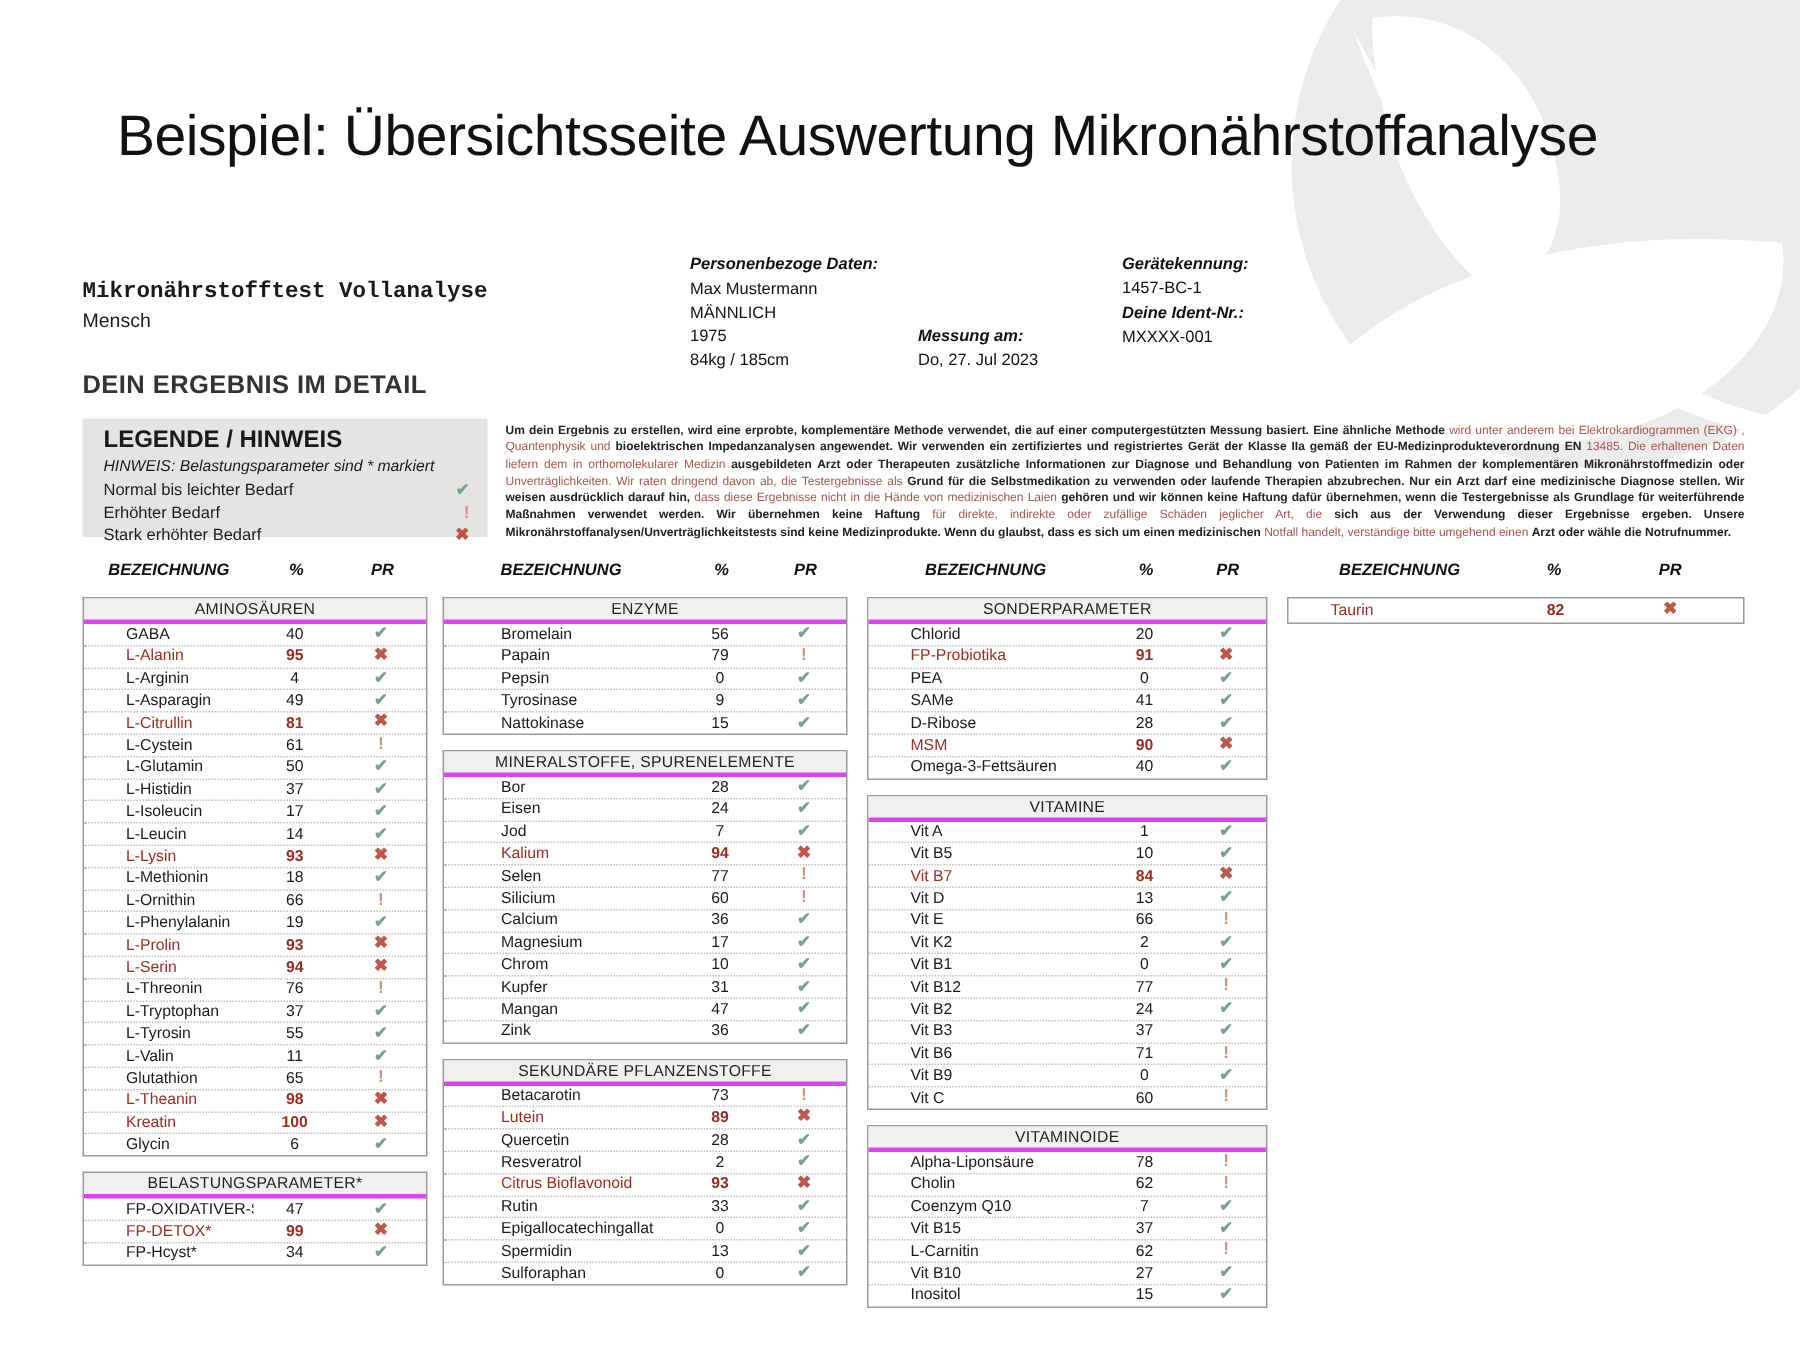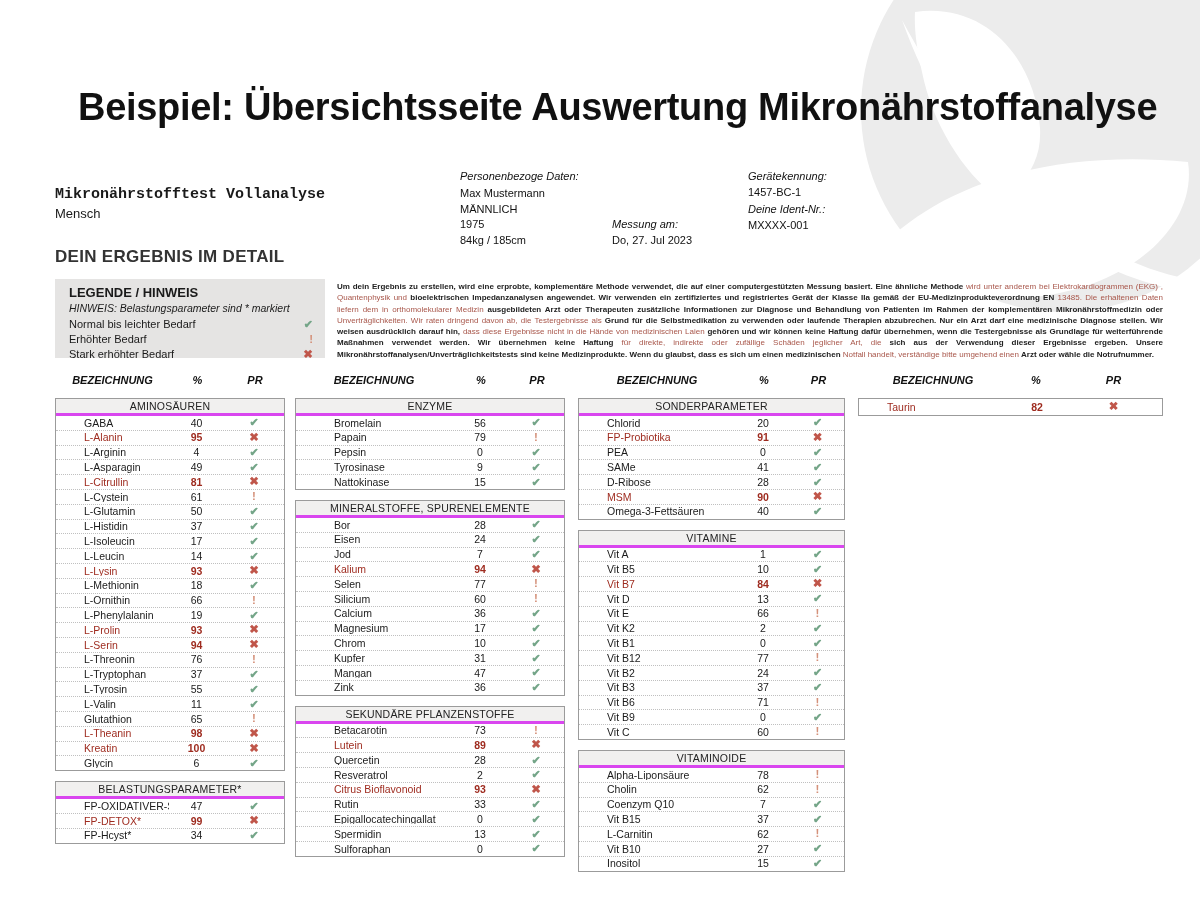--- a/index.html
+++ b/index.html
@@ -4,45 +4,45 @@
 <style>
   html,body{margin:0;padding:0;}
   body{
     width:1200px;height:900px;background:#ffffff;position:relative;overflow:hidden;
     font-family:"Liberation Sans",sans-serif;color:#1a1a1a;
   }
   .watermark{position:absolute;top:0;right:0;z-index:0;}
   .content{position:relative;z-index:1;}
 
   #page-title{
-    position:absolute;left:78px;top:86px;width:1080px;
-    font-size:38px;font-weight:700;letter-spacing:-0.3px;color:#111;white-space:nowrap;
+    position:absolute;left:78px;top:70px;width:1080px;
+    font-size:38px;font-weight:400;letter-spacing:-0.3px;color:#111;white-space:nowrap;
   }
 
   
-  .rh-label{font-size:11px;font-weight:400;font-style:italic;color:#111;}
+  .rh-label{font-size:11px;font-weight:700;font-style:italic;color:#111;}
   .rh-val{font-size:11px;color:#111;line-height:15.5px;}
   #product-block{position:absolute;left:55px;top:186px;}
   #product-title{font-size:15px;font-weight:700;font-family:Liberation Mono, monospace;}
   #product-subject{font-size:13px;margin-top:3px;}
   #personal-block{position:absolute;left:460px;top:170px;}
   #personal-block .rh-label{margin-bottom:4px;}
   #messung-block{position:absolute;left:612px;top:218px;}
   #geraet-block{position:absolute;left:748px;top:170px;}
   #ident-block{position:absolute;left:748px;top:203px;}
   .pair .rh-label{margin-bottom:3px;}
 
   #section-title{position:absolute;left:55px;top:247px;font-size:17px;font-weight:700;color:#333;letter-spacing:0.3px;}
 
   
   #legend{
     position:absolute;left:55px;top:279px;width:270px;height:79px;
     background:#e5e4e3;padding:6px 12px 6px 14px;box-sizing:border-box;
   }
-  #legend .lg-title{font-size:13px;font-weight:700;margin-bottom:2px;}
+  #legend .lg-title{font-size:16px;font-weight:700;margin-bottom:2px;}
   #legend .lg-note{font-size:10.5px;font-style:italic;margin-bottom:3px;}
   .lg-row{display:flex;justify-content:space-between;align-items:center;font-size:11px;line-height:15px;}
 
   
   #disclaimer{
     position:absolute;left:337px;top:281px;width:826px;
     font-size:8px;line-height:11.3px;text-align:justify;
   }
   #disclaimer .c-dark{color:#222;font-weight:700;}
   #disclaimer .c-red{color:var(--red-soft);}

